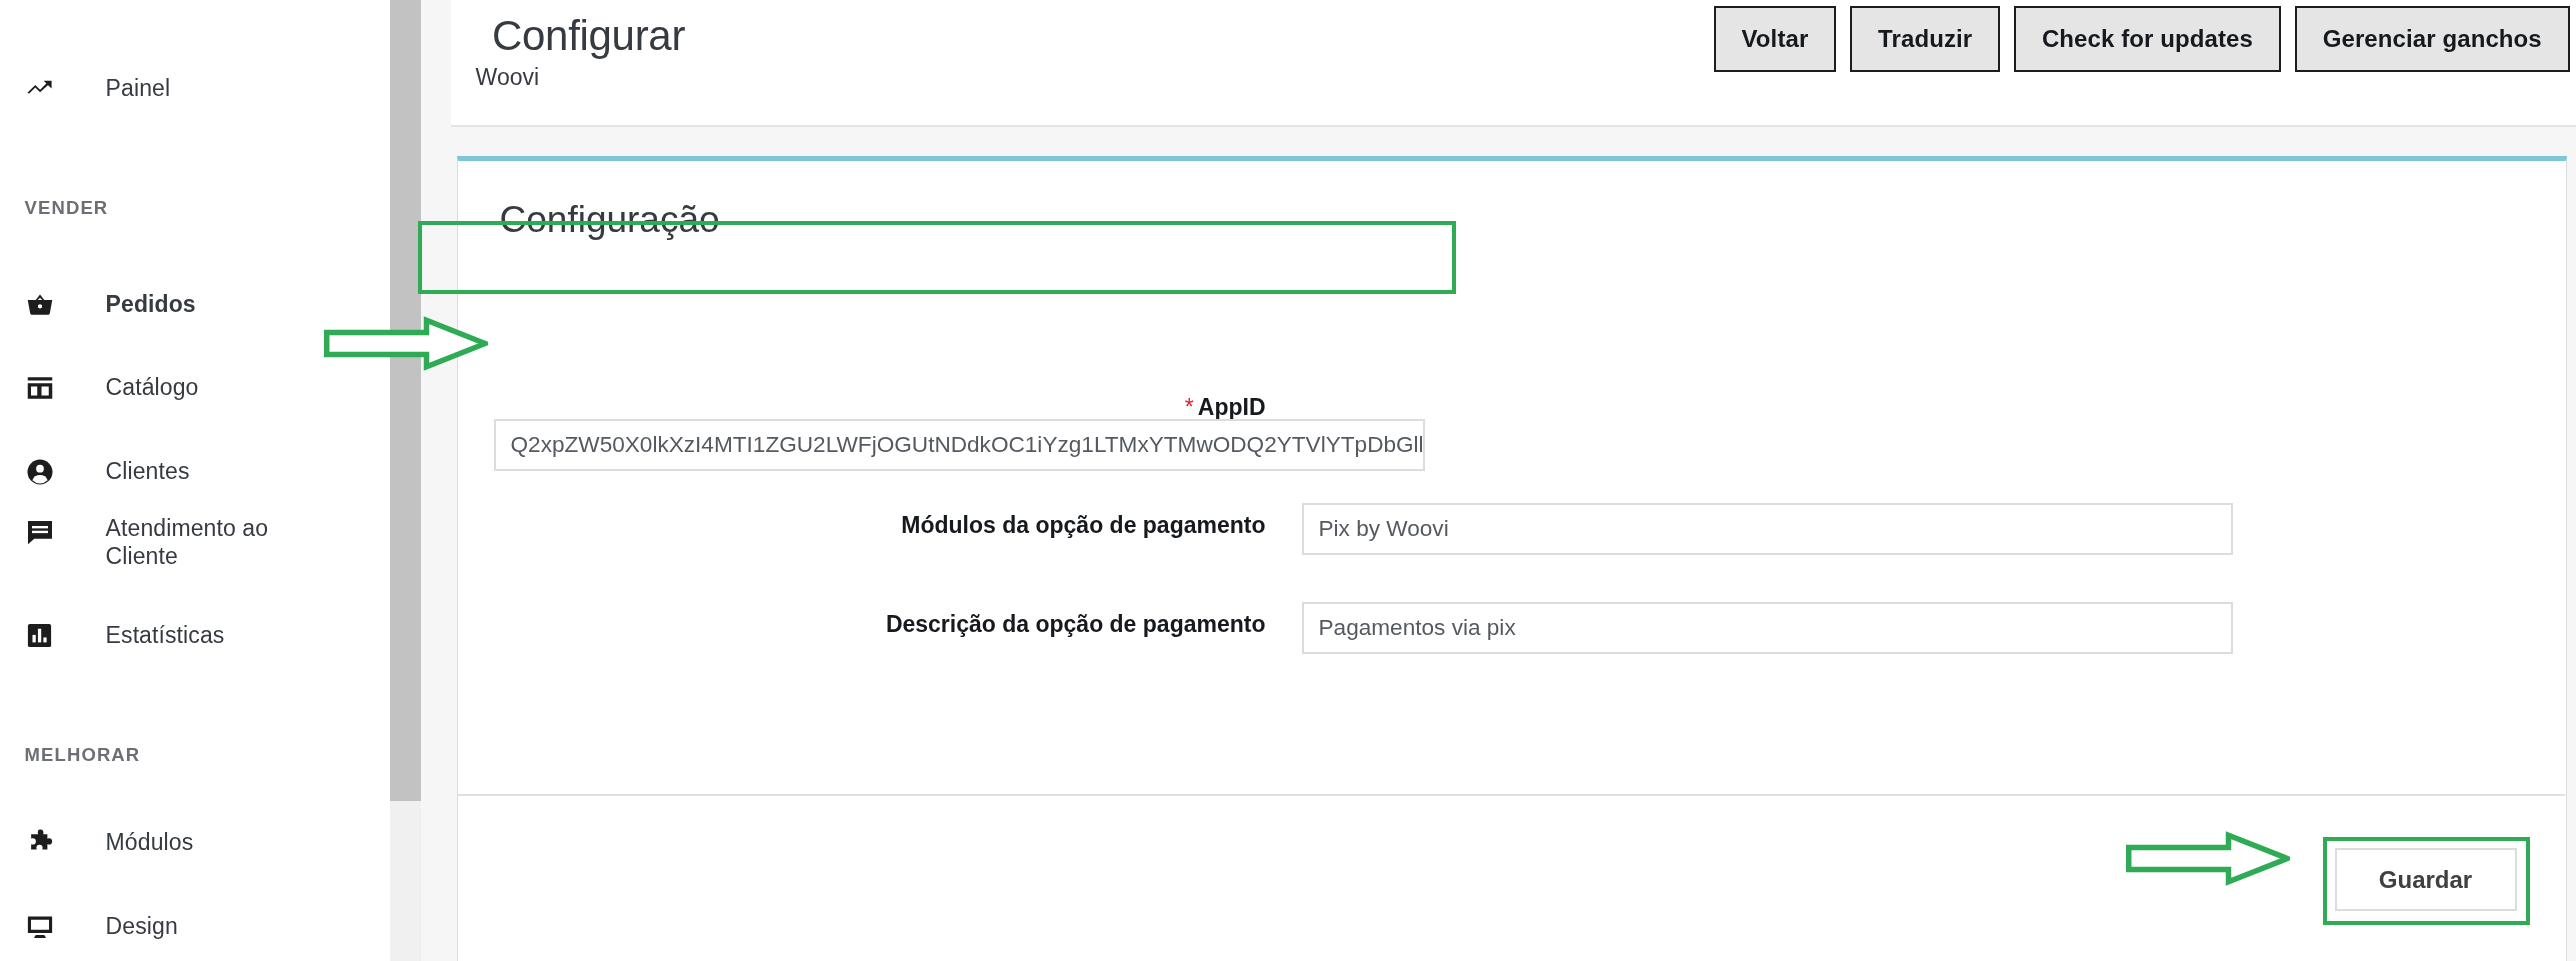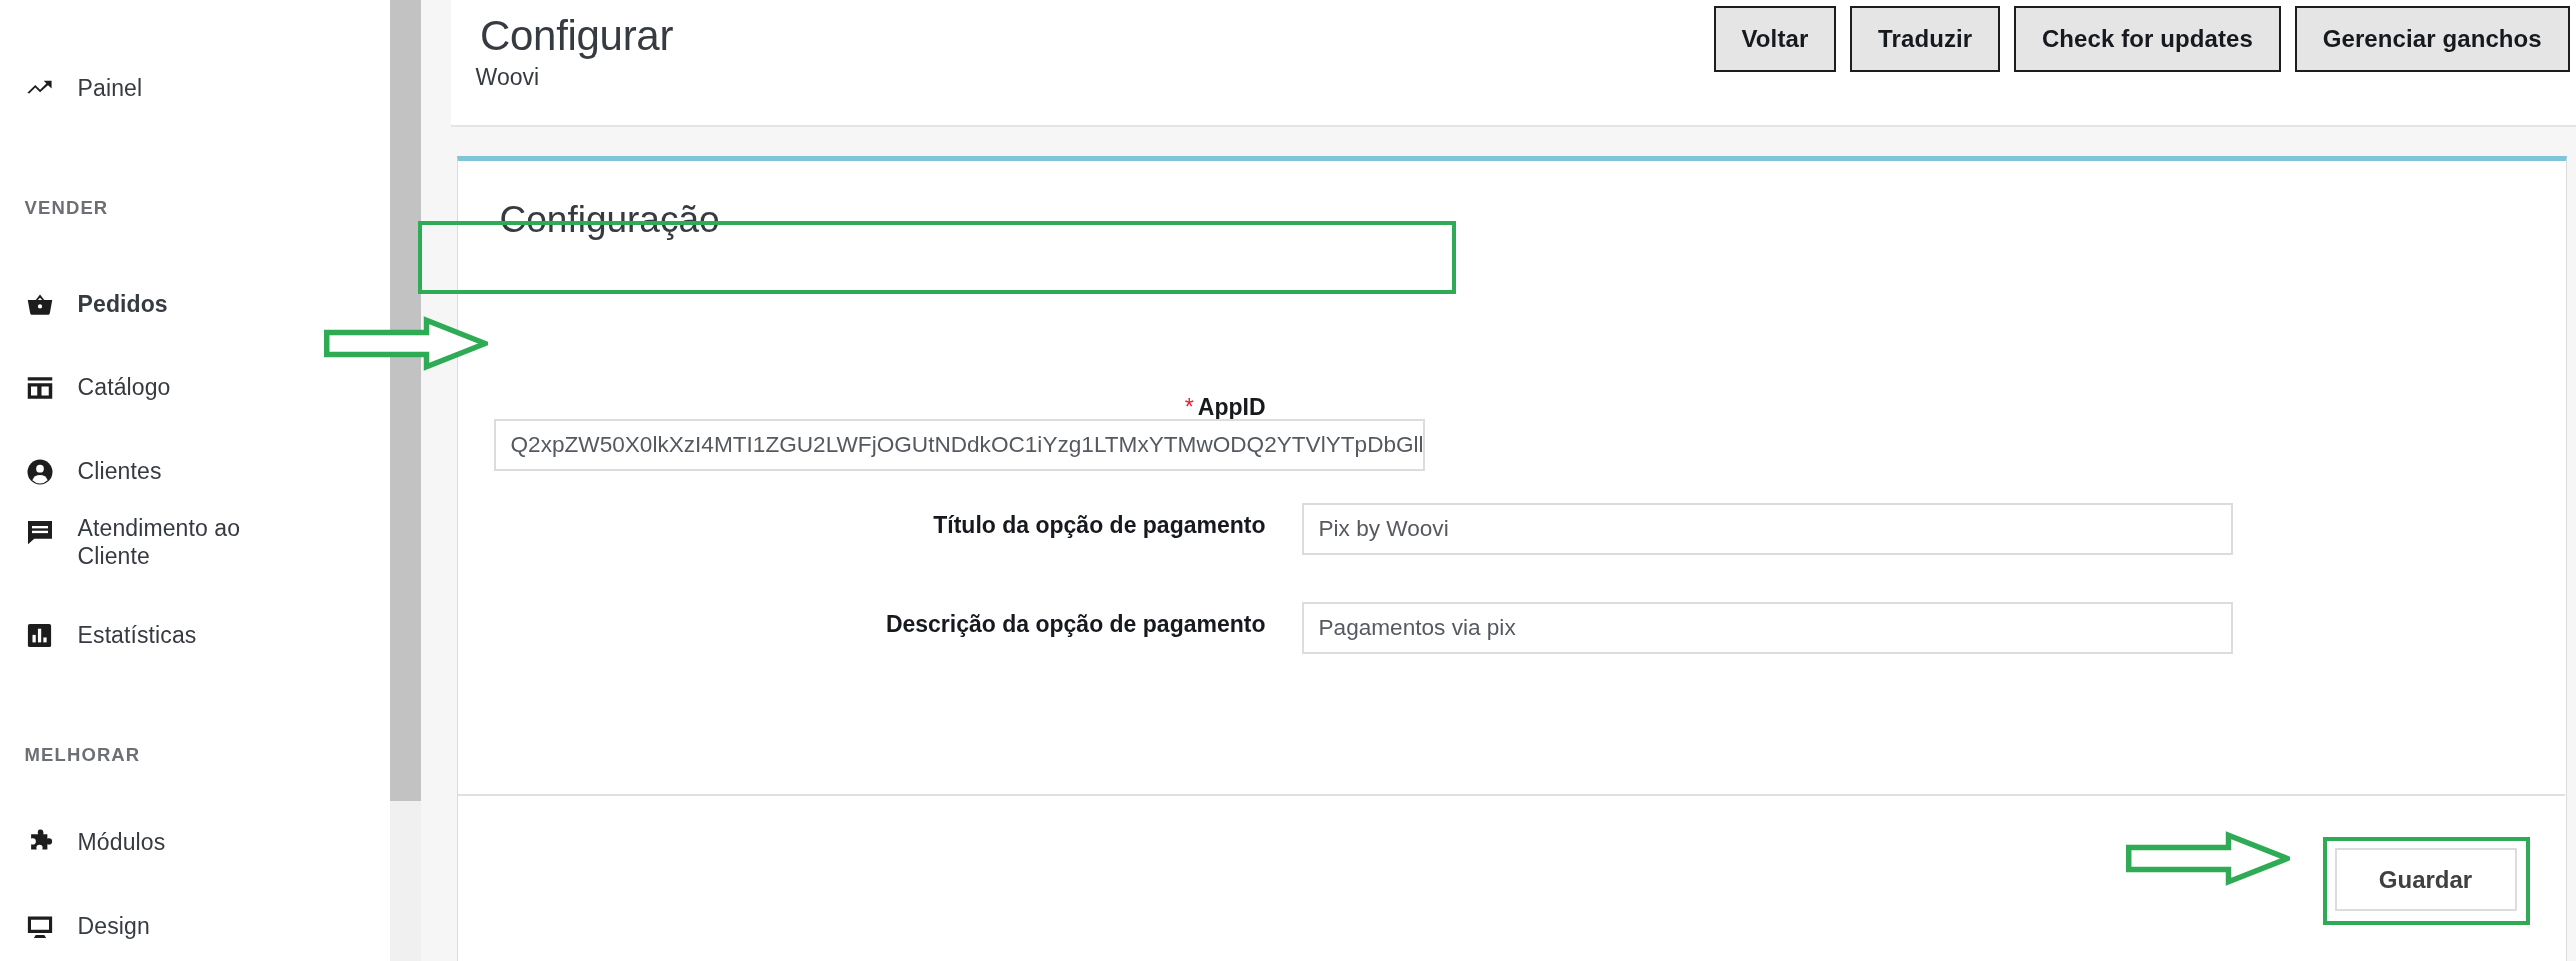--- a/index.html
+++ b/index.html
@@ -27,20 +27,21 @@
     background: #ffffff;
     overflow: hidden;
   }
   .nav-item {
     position: absolute;
     left: 0;
     width: 338px;
     display: flex;
     align-items: center;
     cursor: pointer;
+    gap: 28px;
   }
   .nav-icon {
     width: 53px;
     margin-left: 24.6px;
     display: flex;
     align-items: center;
     justify-content: flex-start;
     flex: 0 0 auto;
   }
   .nav-icon svg { display: block; }
@@ -89,21 +90,21 @@
 
   .topbar {
     position: absolute;
     left: 0; top: 0;
     width: 2125px; height: 127px;
     background: #ffffff;
     border-bottom: 2.1px solid #e4e4e4;
   }
   .page-title {
     position: absolute;
-    left: 29px; top: 12.3px;
+    left: 41px; top: 12.3px;
     font-size: 42px;
     color: #363a41;
     font-weight: normal;
     letter-spacing: -0.3px;
   }
   .page-subtitle {
     position: absolute;
     left: 24.6px; top: 64px;
     font-size: 23px;
     color: #363a41;
@@ -326,21 +327,21 @@
 
     <section class="panel">
       <h2 class="panel-heading">Configuração</h2>
 
       <div class="frow" style="left:0; top:224px; width:1983px;flex-direction:column;">
         <div class="flabel" style="width:808px; padding-top:11px;"><span class="req">*</span><span>AppID</span></div>
         <div class="finput" style="margin-left:36px; width:931px; height:52px;">Q2xpZW50X0lkXzI4MTI1ZGU2LWFjOGUtNDdkOC1iYzg1LTMxYTMwODQ2YTVlYTpDbGllbnRfU</div>
       </div>
 
       <div class="frow" style="left:0; top:342px; width:1983px;">
-        <div class="flabel" style="width:808px; padding-top:11px;">Título da opção de pagamento</div>
+        <div class="flabel" style="width:808px; padding-top:11px;">Módulos da opção de pagamento</div>
         <div class="finput" style="margin-left:36px; width:931px; height:52px;">Pix by Woovi</div>
       </div>
 
       <div class="frow" style="left:0; top:441px; width:1983px;">
         <div class="flabel" style="width:808px; padding-top:11px;">Descrição da opção de pagamento</div>
         <div class="finput" style="margin-left:36px; width:931px; height:52px;">Pagamentos via pix</div>
       </div>
 
       <div class="panel-divider"></div>
 

